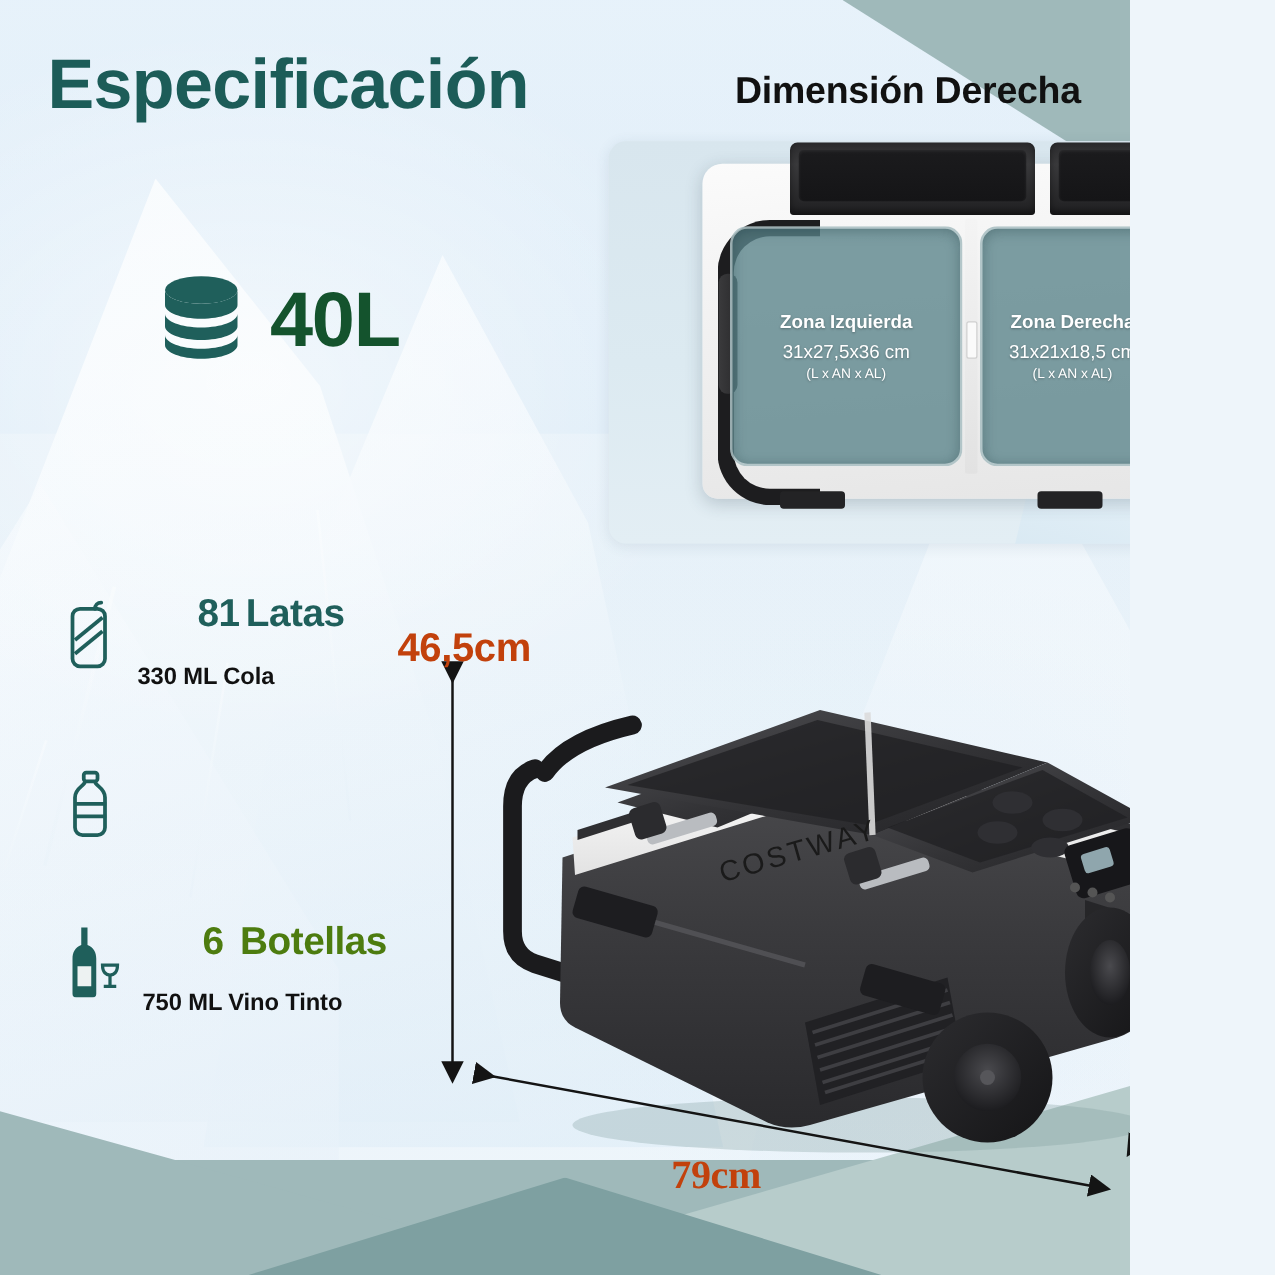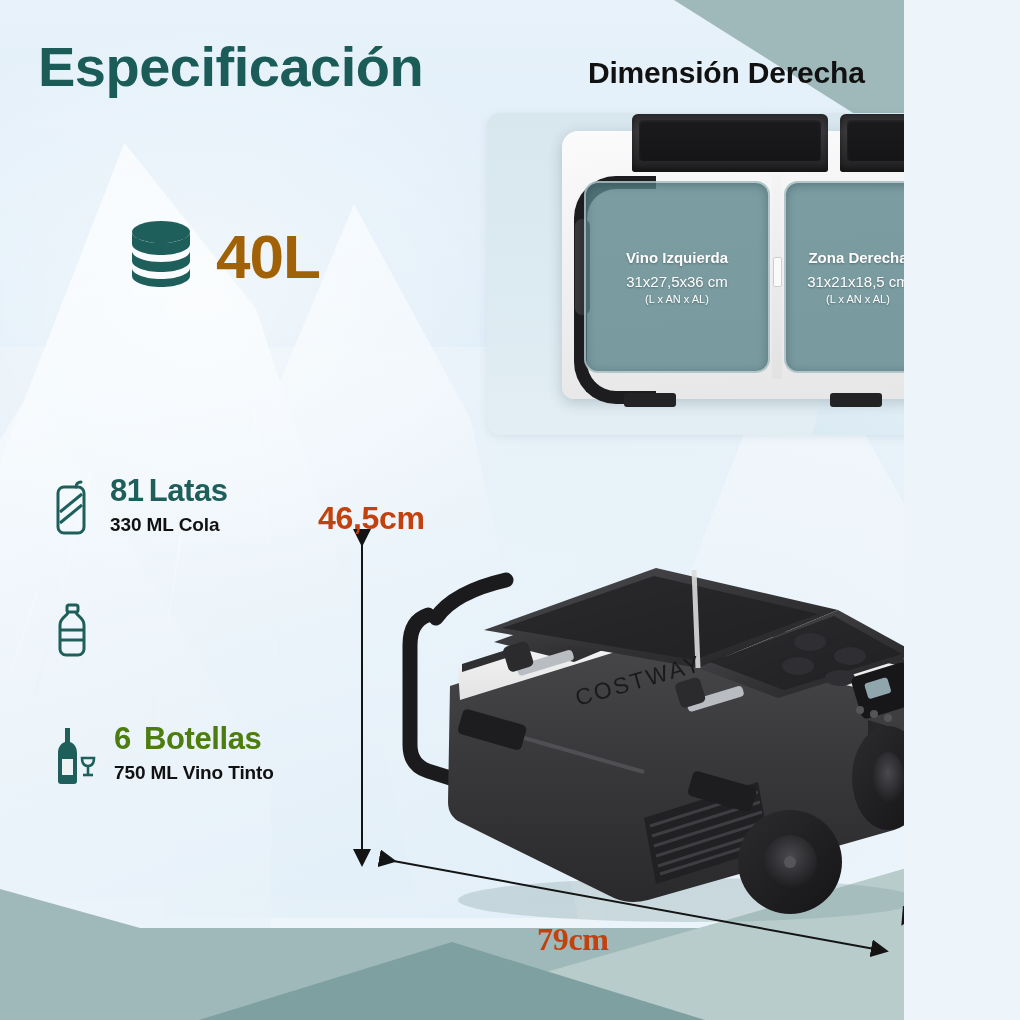--- a/index.html
+++ b/index.html
@@ -118,23 +118,23 @@
   
   .features {
     position: absolute; left: 52px; top: 474px; width: 330px; z-index: 10;
   }
   .feat { display: flex; align-items: flex-start; gap: 16px; margin-bottom: 58px; }
   .feat-icon { flex: 0 0 42px; padding-top: 4px; }
   .feat-title {
     font-size: 31px; font-weight: 800; letter-spacing: -.4px; line-height: 1.12;
     white-space: nowrap;
   }
-  .feat-title .num { margin-right: 5px; }
+  .feat-title .num { margin-right: 5px; margin-left: 48px; }
   .feat-sub {
-    font-size: 19px; font-weight: 600; margin-top: 5px; letter-spacing: -.1px;
+    font-size: 19px; font-weight: 600; margin-top: 22px; letter-spacing: -.1px;
     white-space: nowrap;
   }
 
   
   .panel {
     position: absolute; left: 487px; top: 113px; width: 512px; height: 322px;
     border-radius: 14px; overflow: hidden; z-index: 8;
     background: #dde9f0;
     box-shadow: 0 2px 10px rgba(60,90,110,.10);
   }
@@ -265,21 +265,21 @@
     <span>
       <svg width="66" height="72" viewBox="0 0 66 72" aria-hidden="true">
         <g fill="#1f5f5b">
           <ellipse cx="33" cy="14" rx="29" ry="11"></ellipse>
           <path d="M4 14v12c0 6 13 11 29 11s29-5 29-11V14c0 6-13 11-29 11S4 20 4 14z"></path>
           <path d="M4 33v10c0 6 13 11 29 11s29-5 29-11V33c0 6-13 11-29 11S4 39 4 33z"></path>
           <path d="M4 50v8c0 6 13 11 29 11s29-5 29-11v-8c0 6-13 11-29 11S4 56 4 50z"></path>
         </g>
       </svg>
     </span>
-    <span class="cap-value" id="capValue" style="color: #a16207;">40L</span>
+    <span class="cap-value" id="capValue" style="color: #14532d;">40L</span>
   </div>
 
   <div class="features">
 
     <div class="feat">
       <span class="feat-icon">
         <svg width="40" height="58" viewBox="0 0 40 58" aria-hidden="true">
           <g fill="none" stroke="#1f5f5b" stroke-width="3">
             <rect x="6" y="9" width="26" height="46" rx="6"></rect>
             <path d="M24 9c0-3 2-5 5-5" stroke-linecap="round"></path>
@@ -340,21 +340,21 @@
       <div class="cl-lid l"></div>
       <div class="cl-lid r"></div>
 
       <div class="cl-handle"></div>
       <div class="cl-handle-pad"></div>
 
       <div class="divider-strip"></div>
       <div class="latch-mid"></div>
 
       <div class="well left">
-        <div class="well-name">Vino Izquierda</div>
+        <div class="well-name">Zona Izquierda</div>
         <div class="well-dim">31x27,5x36 cm</div>
         <div class="well-note">(L x AN x AL)</div>
       </div>
 
       <div class="well right">
         <div class="well-name">Zona Derecha</div>
         <div class="well-dim">31x21x18,5 cm</div>
         <div class="well-note">(L x AN x AL)</div>
       </div>
 

